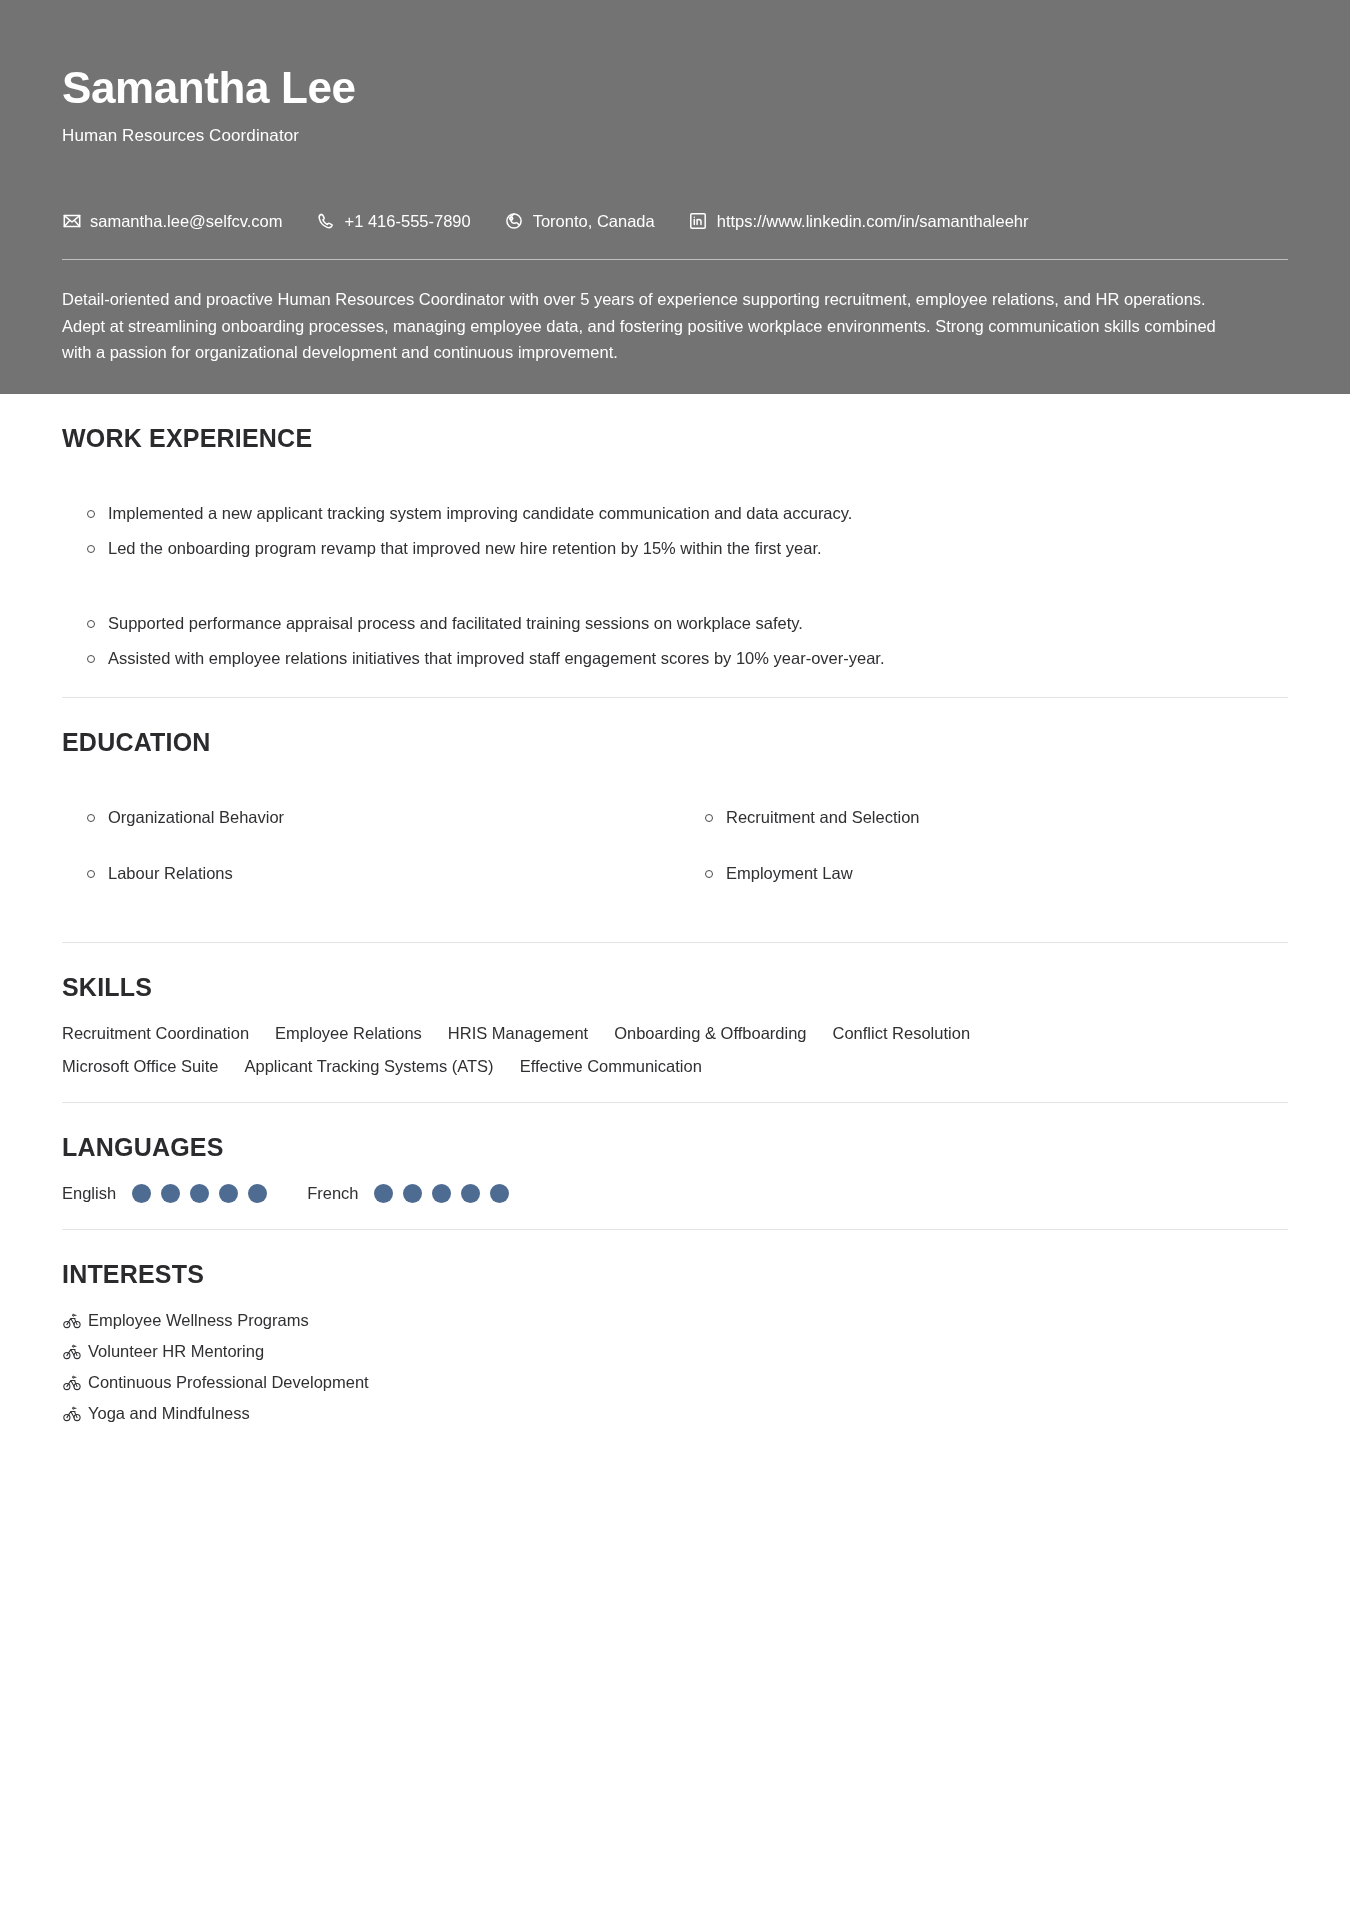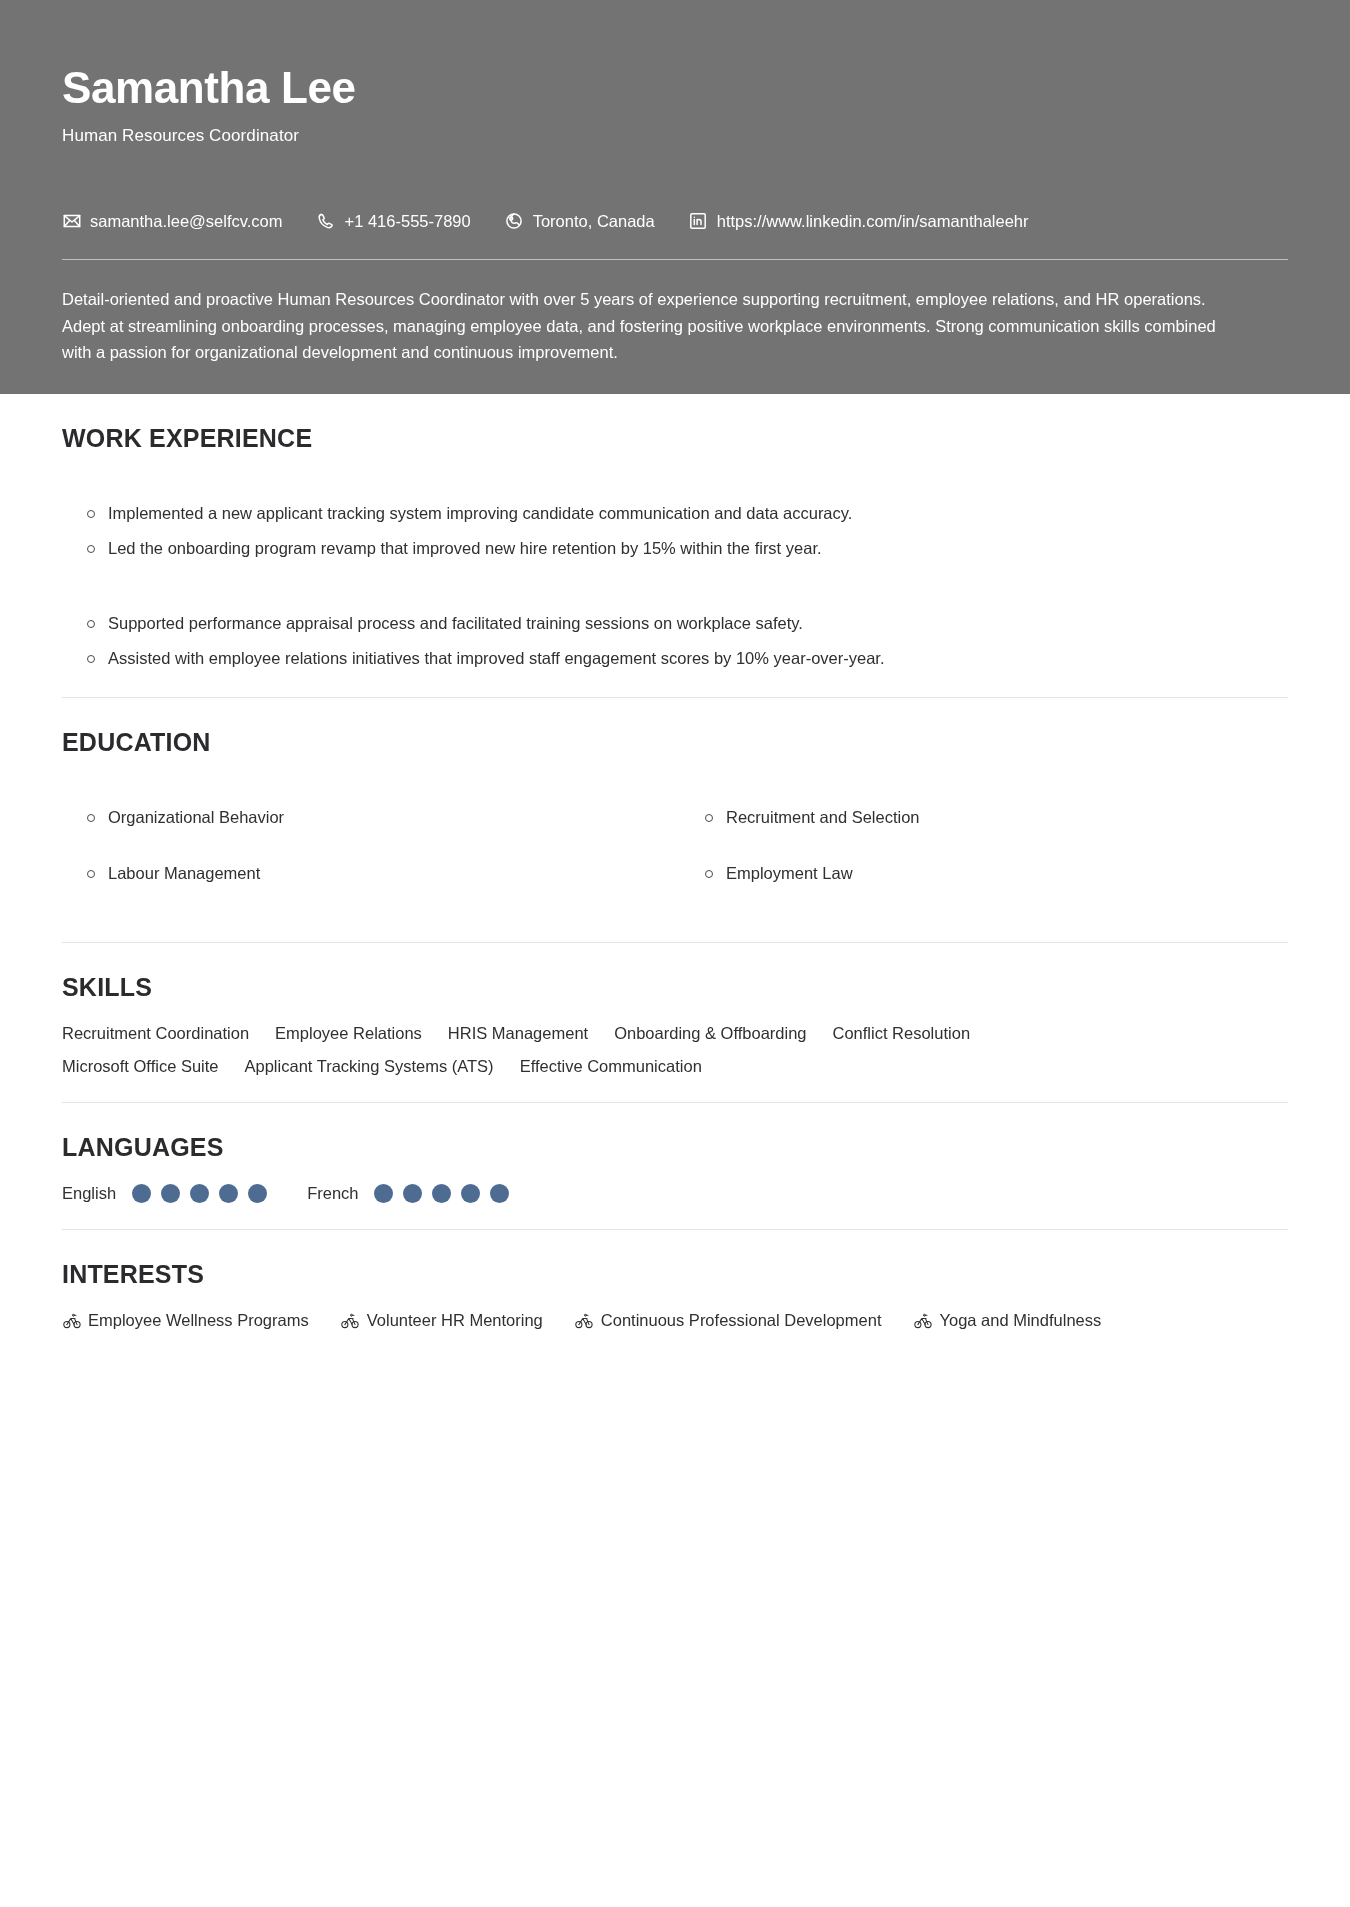--- a/index.html
+++ b/index.html
@@ -187,20 +187,21 @@
     border-radius:50%;
     background:#4e6b91;
   }
 
   
   .interests-row {
     display:flex;
     flex-wrap:wrap;
     gap:12px 32px;
     max-width:1120px;
+    flex-direction:column;
   }
   .interest-item {
     display:flex;
     align-items:center;
     gap:7px;
     font-size:16.5px;
     color:#303033;
     white-space:nowrap;
   }
   .interest-item .bike {
@@ -314,21 +315,21 @@
             <div class="entry-date"></div>
           </div>
           <div class="entry-sub">
             <div class="entry-org"></div>
             <div class="entry-loc"></div>
           </div>
           <div class="entry-sublabel"></div>
           <ul class="bullets courses-grid">
             <li>Organizational Behavior</li>
             <li>Recruitment and Selection</li>
-            <li>Labour Management</li>
+            <li>Labour Relations</li>
             <li>Employment Law</li>
           </ul>
         </div>
       </div>
   </div>
 
   <div class="section divided">
     <div class="section-title">SKILLS</div>
     <div class="skills-row" id="skills-row">
         <div class="skill-item">Recruitment Coordination</div>

